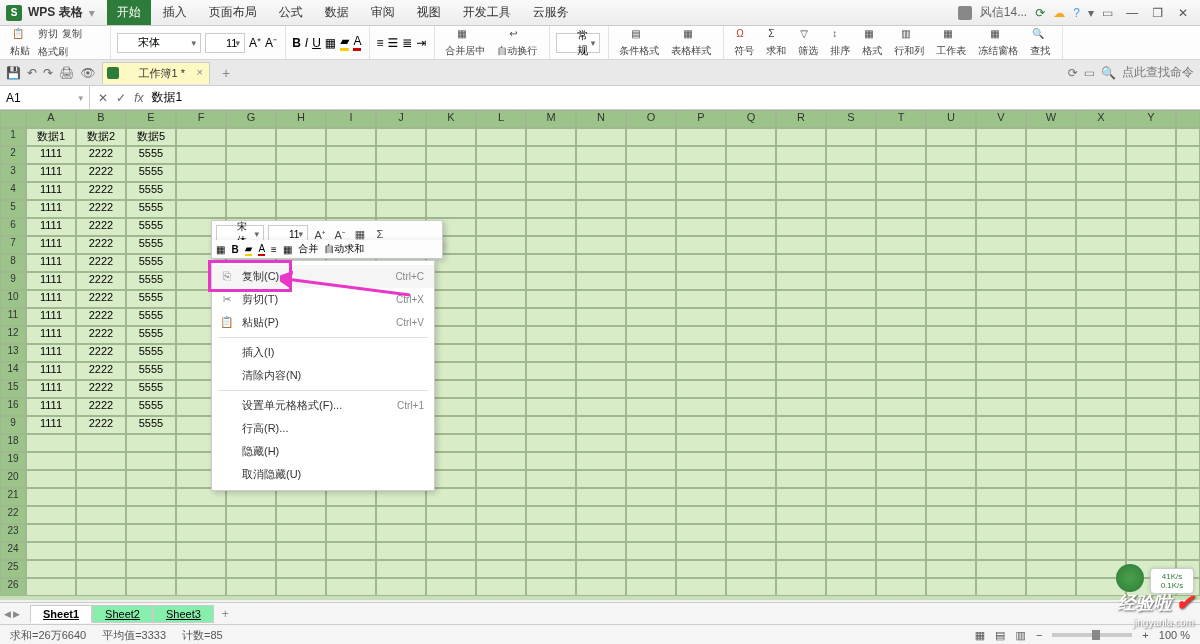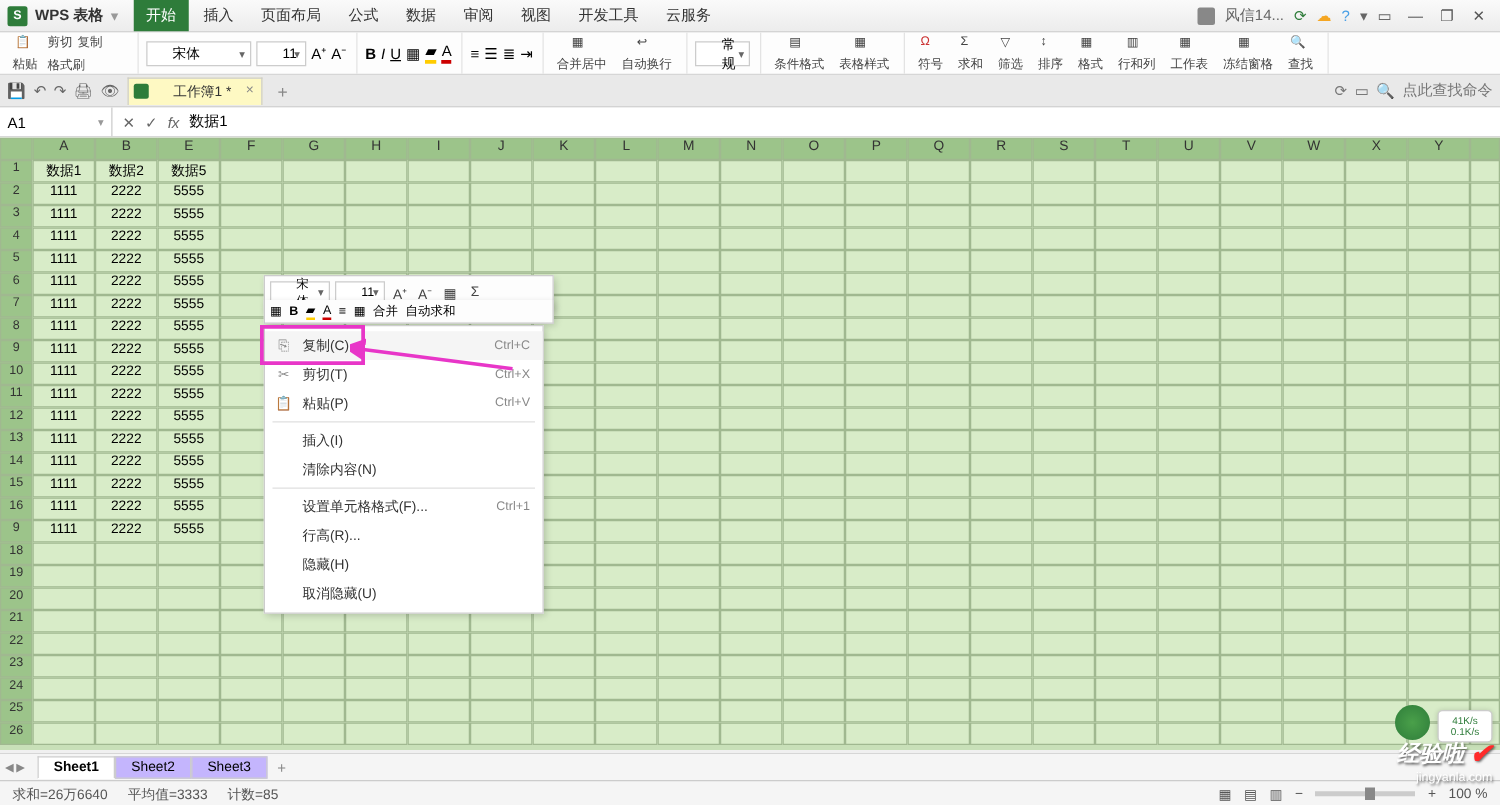--- a/index.html
+++ b/index.html
@@ -58,21 +58,21 @@
 .ctx-item .sc { margin-left:auto; color:#888; font-size:10px; }
 .ctx-sep { height:1px; background:#e0e0e0; margin:3px 6px; }
 .ctx-item.hl { background:#f5f5f5; }
 
 .highlight-box { position:absolute; border:3px solid #e836c8; pointer-events:none; }
 .arrow-svg { position:absolute; pointer-events:none; }
 
 .statusbar { position:absolute; bottom:0; left:0; right:0; height:42px; background:#f5f5f5; border-top:1px solid #ccc; }
 .sheet-tabs { height:22px; display:flex; align-items:center; gap:0; padding-left:30px; border-bottom:1px solid #ccc; }
 .sheet-nav { position:absolute; left:4px; display:flex; gap:2px; color:#888; font-size:9px; }
-.st { padding:2px 12px; border:1px solid #ccc; background:#c4b5fd; font-size:11px; }
+.st { padding:2px 12px; border:1px solid #ccc; background:#86efac; font-size:11px; }
 .st.active { background:#fff; border-bottom-color:#fff; font-weight:bold; }
 .st-add { padding:2px 8px; color:#888; }
 .status-info { height:20px; display:flex; align-items:center; padding:0 10px; gap:16px; font-size:11px; color:#555; }
 .status-right { margin-left:auto; display:flex; align-items:center; gap:10px; }
 .zoom-slider { width:80px; height:4px; background:#ccc; position:relative; }
 .zoom-slider::before { content:""; position:absolute; left:50%; top:-3px; width:8px; height:10px; background:#888; }
 
 .watermark { position:absolute; right:6px; bottom:28px; font-family:Arial; font-weight:bold; font-style:italic; color:#fff; text-shadow:1px 1px 2px rgba(0,0,0,.6); font-size:18px; display:flex; align-items:center; gap:4px; }
 .watermark .red { color:#ff2a2a; font-size:22px; }
 .net-badge { position:absolute; right:6px; bottom:50px; width:44px; height:26px; background:#fff; border:1px solid #ccc; border-radius:4px; font-size:8px; display:flex; flex-direction:column; align-items:center; justify-content:center; color:#2e7c3a; box-shadow:0 0 4px rgba(0,0,0,.15); }
@@ -1051,21 +1051,21 @@
     </defs>
   <line x1="130" y1="30" x2="6" y2="14" stroke="#e836c8" stroke-width="3" marker-end="url(#ah)"></line>
 </svg>
 
 <div class="statusbar">
   <div class="sheet-tabs">
     <div class="sheet-nav">
         <span>◀</span>
         <span>▶</span>
       </div>
-    <div id="sheets" style="display: flex;">
+    <div id="sheets" style="display: flex; text-decoration: underline;">
         <div class="st active">Sheet1</div>
         <div class="st">Sheet2</div>
         <div class="st">Sheet3</div>
       </div>
     <span class="st-add">+</span>
   </div>
   <div class="status-info">
     <span>求和=26万6640</span>
     <span>平均值=3333</span>
     <span>计数=85</span>

